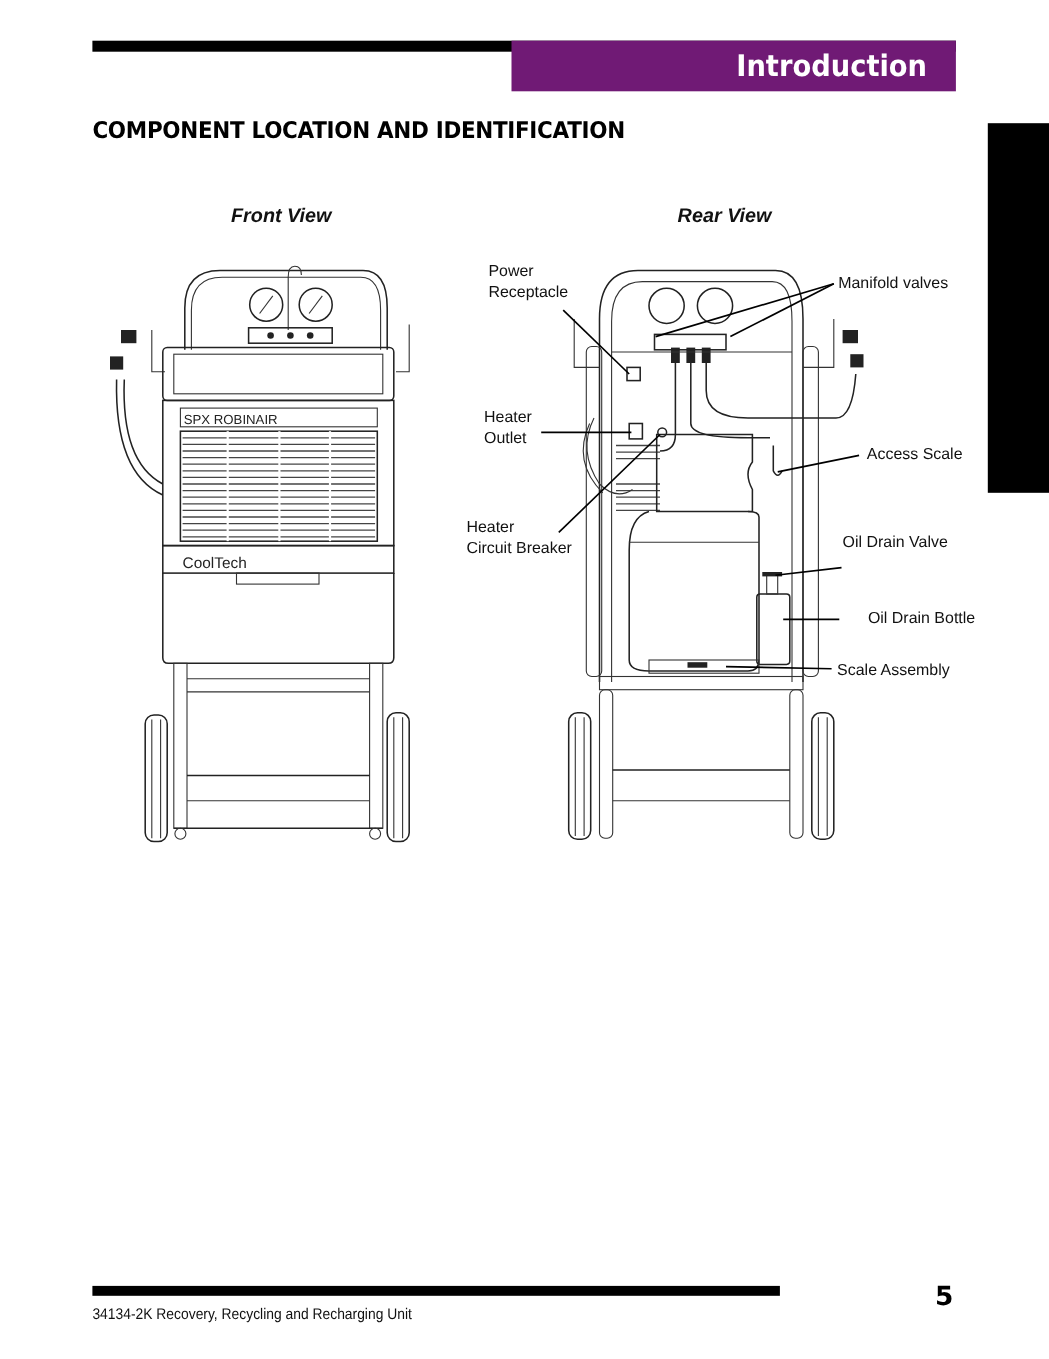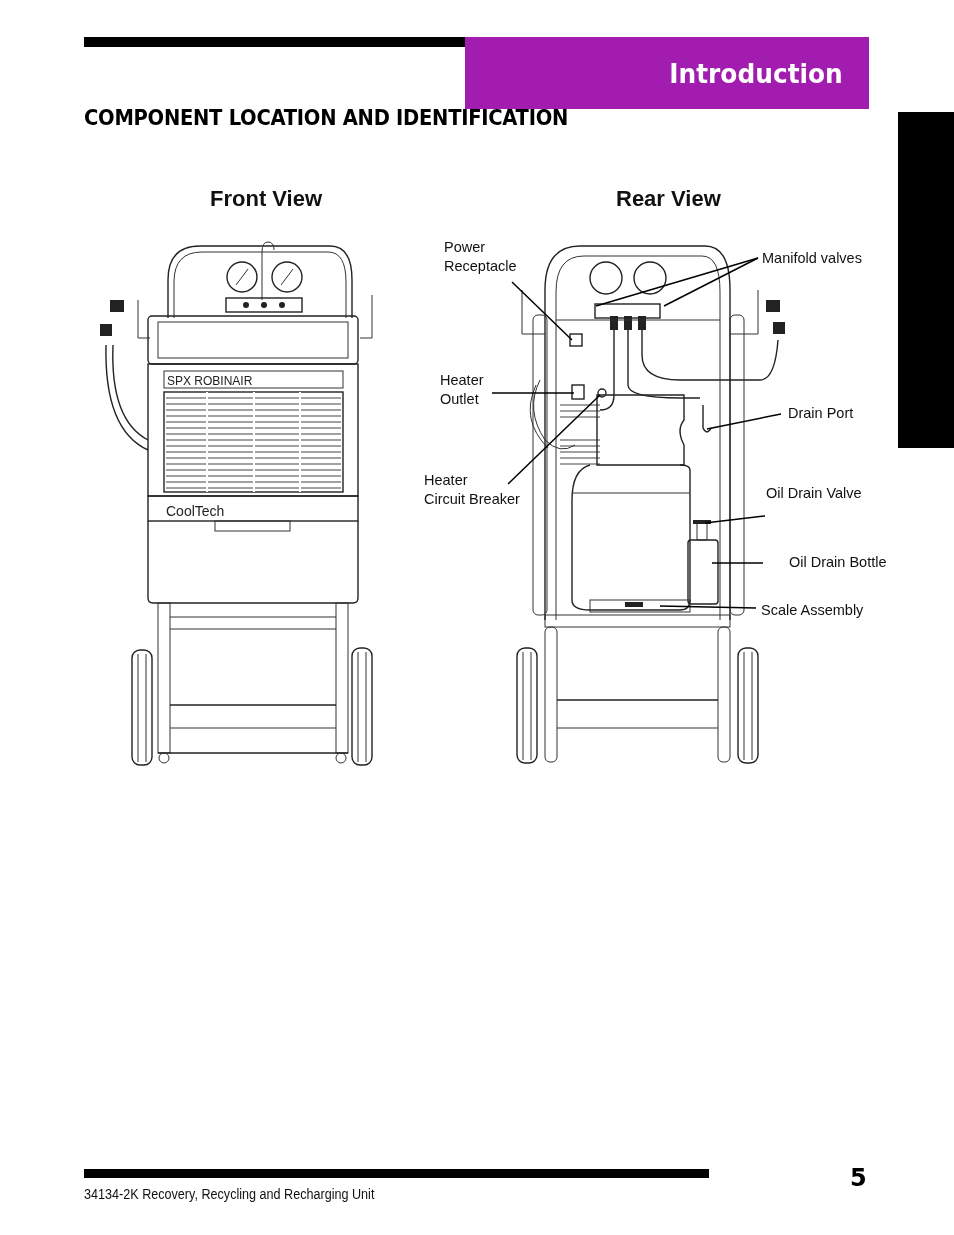--- a/index.html
+++ b/index.html
@@ -1,27 +1,27 @@
 <!DOCTYPE html>
 <html><head>
 <meta charset="utf-8">
 <style>
   html, body { margin: 0; padding: 0; background: #ffffff; }
   body { width: 954px; height: 1235px; position: relative; overflow: hidden;
          font-family: "Liberation Sans", sans-serif; color: #000; }
   .abs { position: absolute; }
   .top-bar { left: 84px; top: 37px; width: 785px; height: 10px; background: #000; }
-  .title-box { left: 465px; top: 37px; width: 404px; height: 72px; background: #a21caf;
+  .title-box { left: 465px; top: 37px; width: 404px; height: 46px; background: #701a75;
                display: flex; align-items: center; justify-content: flex-end; }
   .title-text { color: #fff; font-family: "DejaVu Sans", sans-serif; font-weight: bold;
                 font-size: 27px; padding-right: 28px; letter-spacing: 0px; transform: scaleX(0.92); transform-origin: right center; }
   .side-tab { left: 898px; top: 112px; width: 56px; height: 336px; background: #000; }
   .section-heading { left: 84px; top: 106px; font-family: "DejaVu Sans", sans-serif;
                      font-weight: bold; font-size: 21px; letter-spacing: -0.3px; transform: scaleX(0.93); transform-origin: left center; white-space: nowrap; }
-  .view-label { top: 186px; font-weight: bold; font-size: 22px; color: #111; }
+  .view-label { top: 186px; font-weight: bold; font-size: 18px; color: #111; font-style: italic; }
   .callout { font-size: 14.5px; color: #111; line-height: 19px; white-space: nowrap; }
   .callout.center { }
   .foot-bar { left: 84px; top: 1169px; width: 625px; height: 9px; background: #000; }
   .foot-text { left: 84px; top: 1186px; font-size: 14px; color: #111; transform: scaleX(0.9); transform-origin: left center; white-space: nowrap; }
   .page-num { left: 850px; top: 1164px; font-family: "DejaVu Sans", sans-serif; font-weight: bold; font-size: 24px; }
   svg { position: absolute; overflow: visible; }
   .ln { stroke: #222; fill: none; stroke-width: 1.4; }
   .lnt { stroke: #333; fill: none; stroke-width: 1; }
   .lead { stroke: #000; stroke-width: 1.5; fill: none; }
   .grille line { stroke: #444; stroke-width: 1.2; }
@@ -211,20 +211,20 @@
 </div>
 <div class="abs callout center" style="left:440px;top:371px;width:62px;">
   <div>Heater</div>
   <div>Outlet</div>
 </div>
 <div class="abs callout center" style="left:424px;top:471px;width:106px;">
   <div>Heater</div>
   <div>Circuit Breaker</div>
 </div>
 <div class="abs callout" style="left:762px;top:249px;text-align:right;">Manifold valves</div>
-<div class="abs callout" style="left:788px;top:404px;">Drain Port</div>
+<div class="abs callout" style="left:788px;top:404px;">Access Scale</div>
 <div class="abs callout" style="left:766px;top:484px;">Oil Drain Valve</div>
 <div class="abs callout" style="left:789px;top:553px;">Oil Drain Bottle</div>
 <div class="abs callout" style="left:761px;top:601px;">Scale Assembly</div>
 
 <div class="abs foot-bar"></div>
 <div class="abs foot-text">34134-2K  Recovery, Recycling and Recharging Unit</div>
 <div class="abs page-num">5</div>
 
 </body></html>

